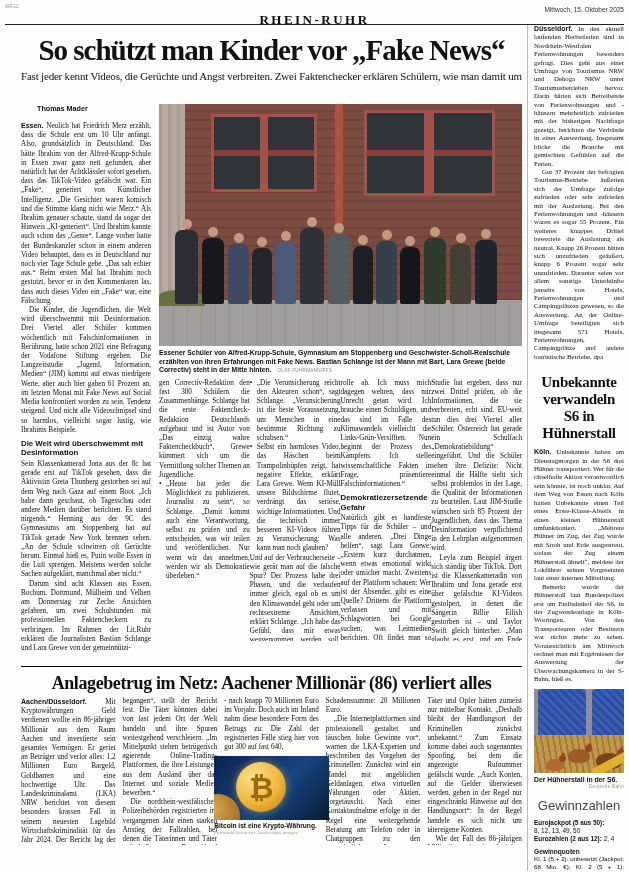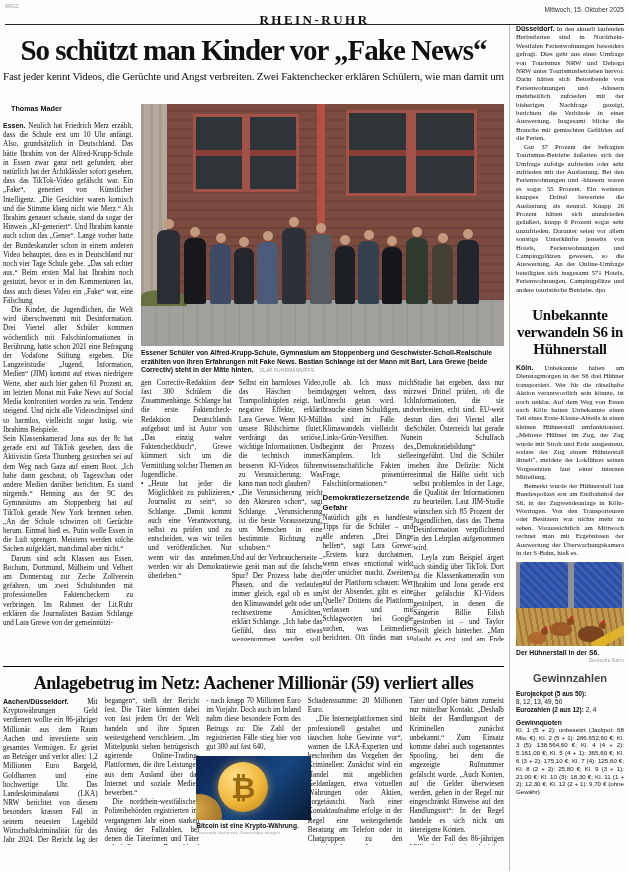--- a/index.html
+++ b/index.html
@@ -6,32 +6,32 @@
   .page{position:relative;width:629px;height:872px;background:#fdfdfc;color:#111;
         font-family:"Liberation Serif",serif;overflow:hidden;box-sizing:border-box;}
   
   .masthead{position:relative;height:24px;border-bottom:1.2px solid #222;margin:0 5px;}
   .edition{position:absolute;left:0;top:4px;font:4.5px "Liberation Sans",sans-serif;color:#999;}
   .section-title{position:absolute;left:0;right:0;top:12px;text-align:center;
         font:bold 13px "Liberation Serif",serif;letter-spacing:2.5px;}
   .page-date{position:absolute;right:0;top:6px;font:6.5px "Liberation Sans",sans-serif;color:#333;}
   
   .content{display:flex;height:846px;}
-  .left-region{width:501px;padding-left:3px;overflow:hidden;}
+  .left-region{width:501px;padding-left:21px;overflow:hidden;}
   .sidebar{flex:1;border-left:1px solid #bbb;margin-left:5px;padding:0 5px 0 6px;overflow:hidden;}
   
   .main-headline{margin:9px 0 3px;text-align:center;font-weight:600;font-size:29px;
         letter-spacing:-1px;white-space:nowrap;}
   .main-subhead{margin:0 0 22px;text-align:center;font-size:11px;letter-spacing:-0.2px;white-space:nowrap;}
   .main-body{display:flex;height:556px;overflow:hidden;}
   .col1{flex:0 0 130px;margin-right:8px;}
   .photo-area{flex:1;min-width:0;}
   p.body, li{font-size:7.2px;line-height:9.2px;text-align:justify;margin:0;hyphens:auto;}
   p.ind{text-indent:8px;}
-  .byline{font:bold 7.2px "Liberation Sans",sans-serif;margin:0 8px 8px;}
+  .byline{font:bold 7.2px "Liberation Sans",sans-serif;margin:0 16px 8px;}
   .lead{font-family:"Liberation Sans",sans-serif;font-size:7px;}
   .crosshead{font:bold 7.8px/9.5px "Liberation Sans",sans-serif;margin:4px 0 2px;}
   ul.bullets{margin:0;padding:0;list-style:none;}
   ul.bullets li{padding-left:7px;}
   ul.bullets li::before{content:"•";display:inline-block;width:7px;margin-left:-7px;}
   
   .group-photo{position:relative;height:242px;background:#7c4b40;overflow:hidden;
       background-image:repeating-linear-gradient(0deg,rgba(0,0,0,.10) 0 2px,transparent 2px 9px);}
   .pillar{position:absolute;left:0;top:0;bottom:0;width:26px;background:#b5a89e;
       background-image:repeating-linear-gradient(90deg,rgba(0,0,0,.08) 0 3px,transparent 3px 9px);}
@@ -89,21 +89,21 @@
       border-radius:50%;background:#8a4a1e;}
   .chicken::after{content:"";position:absolute;top:-6px;right:-1px;width:3px;height:3px;
       border-radius:50%;background:#c23;}
   .handle{position:absolute;right:-6px;bottom:4px;width:40px;height:9px;background:#e0b12a;
       transform:rotate(-28deg);border-radius:3px;}
   .chicken-caption{margin-top:3px;font:bold 6.8px/8.4px "Liberation Sans",sans-serif;}
   .chicken-credit{display:block;text-align:right;font:4.6px "Liberation Sans",sans-serif;
       font-weight:normal;color:#999;letter-spacing:.3px;}
   
   .lotto{margin-top:9px;font-family:"Liberation Sans",sans-serif;}
-  .lotto-title{text-align:center;font-weight:bold;font-size:11px;color:#444;margin:4px 0 6px;}
+  .lotto-title{text-align:center;font-weight:normal;font-size:13px;color:#444;margin:4px 0 6px;}
   .lotto-line{font-size:6.4px;line-height:8px;}
   .lotto-label{font-weight:bold;}
   .lotto-sub{font-weight:bold;font-size:6.6px;margin-top:5px;}
   .lotto-text{font-size:6.2px;line-height:7.8px;text-align:justify;}
 </style>
 </head>
 <body>
 
 <div class="page">
 
@@ -119,22 +119,23 @@
 
       <section>
         <h1 class="main-headline">So schützt man Kinder vor „Fake News“</h1>
         <p class="main-subhead">Fast jeder kennt Videos, die Gerüchte und Angst verbreiten. Zwei Faktenchecker erklären Schülern, wie man damit umgeht</p>
 
         <div class="main-body">
           <div class="col1">
             <p class="byline">Thomas Mader</p>
             <p class="body"><b class="lead">Essen.</b> <span>Neulich hat Friedrich Merz erzählt, dass die Schule erst um 10 Uhr anfängt. Also, grundsätzlich in Deutschland. Das hätte Ibrahim von der Alfred-Krupp-Schule in Essen zwar ganz nett gefunden, aber natürlich hat der Achtklässler sofort gesehen, dass das TikTok-Video gefälscht war. Ein „Fake“, generiert von Künstlicher Intelligenz. „Die Gesichter waren komisch und die Stimme klang nicht wie Merz.“ Als Ibrahim genauer schaute, stand da sogar der Hinweis „KI-generiert“. Und Ibrahim kannte auch schon das „Genre“. Lange vorher hatte der Bundeskanzler schon in einem anderen Video behauptet, dass es in Deutschland nur noch vier Tage Schule gebe. „Das sah echter aus.“ Beim ersten Mal hat Ibrahim noch gestutzt, bevor er in den Kommentaren las, dass auch dieses Video ein „Fake“ war, eine Fälschung</span></p>
             <p class="body ind">Die Kinder, die Jugendlichen, die Welt wird überschwemmt mit Desinformation. Drei Viertel aller Schüler kommen wöchentlich mit Falschinformationen in Berührung, hatte schon 2021 eine Befragung der Vodafone Stiftung ergeben. Die Langzeitstudie „Jugend, Information, Medien“ (JIM) kommt auf etwas niedrigere Werte, aber auch hier gaben 61 Prozent an, im letzten Monat mit Fake News auf Social Media konfrontiert worden zu sein. Tendenz steigend. Und nicht alle Videoschnipsel sind so harmlos, vielleicht sogar lustig, wie Ibrahims Beispiele.</p>
+            <h3 class="crosshead">Die Welt wird überschwemmt mit Desinformation</h3>
             <p class="body">Sein Klassenkamerad Jona aus der 8c hat gerade erst auf TikTok gesehen, dass die Aktivistin Greta Thunberg gestorben sei auf dem Weg nach Gaza auf einem Boot. „Ich habe dann geschaut, ob Tagesschau oder andere Medien darüber berichten. Es stand nirgends.“ Henning aus der 9C des Gymnasiums am Stoppenberg hat auf TikTok gerade New York brennen sehen. „An der Schule schwirren oft Gerüchte herum. Einmal hieß es, Putin wolle Essen in die Luft sprengen. Meistens werden solche Sachen aufgeklärt, manchmal aber nicht.“</p>
-            <p class="body ind">Darum sind acht Klassen aus Essen, Bochum, Dortmund, Mülheim und Velbert am Donnerstag zur Zeche Zollverein gefahren, um zwei Schulstunden mit professionellen Faktencheckern zu verbringen. Im Rahmen der Lit.Ruhr erklären die Journalisten Bastian Schlange und Lara Grewe von der gemeinnützi-</p>
+            <p class="body ind">Darum sind acht Klassen aus Essen, Bochum, Dortmund, Mülheim und Velbert am Donnerstag zur Zeche Ansichten gefahren, um zwei Schulstunden mit professionellen Faktencheckern zu verbringen. Im Rahmen der Lit.Ruhr erklären die Journalisten Bastian Schlange und Lara Grewe von der gemeinnützi-</p>
           </div>
 
           <div class="photo-area">
 
             <div class="group-photo">
               <div class="pillar"></div>
               <div class="window win-l"></div>
               <div class="window win-r"></div>
               <div class="steel"></div>
               <div class="pavement"></div>
@@ -161,42 +162,42 @@
             <div class="cols4">
               <div class="col">
                 <p class="body">gen Correctiv-Redaktion den fast 300 Schülern die Zusammenhänge. Schlange hat die erste Faktencheck-Redaktion Deutschlands aufgebaut und ist Autor von „Das einzig wahre Faktencheckbuch“, Grewe kümmert sich um die Vermittlung solcher Themen an Jugendliche.</p>
                 <ul class="bullets">
                   <li>„Heute hat jeder die Möglichkeit zu publizieren, Journalist zu sein“, so Schlange. „Damit kommt auch eine Verantwortung, selbst zu prüfen und zu entscheiden, was wir teilen und veröffentlichen. Nur wenn wir das annehmen, werden wir als Demokratie überleben.“</li>
 
                 </ul>
               </div>
               <div class="col">
                 <ul class="bullets">
+                  <li>„Die Verunsicherung reicht den Akteuren schon“, sagt Schlange. „Verunsicherung ist die beste Voraussetzung, um Menschen in eine bestimmte Richtung zu schubsen.“</li>
                   <li>Selbst ein harmloses Video, das Häschen beim Trampolinhüpfen zeigt, hat negative Effekte, erklärt Lara Grewe. Wenn KI-Müll unsere Bildschirme flutet, verdrängt das seriöse, wichtige Informationen. Und die technisch immer besseren KI-Videos führen zu Verunsicherung: Was kann man noch glauben?</li>
-                  <li>„Die Verunsicherung reicht den Akteuren schon“, sagt Schlange. „Verunsicherung ist die beste Voraussetzung, um Menschen in eine bestimmte Richtung zu schubsen.“</li>
                 </ul>
                 <p class="body">Und auf der Verbraucherseite – wie gerät man auf die falsche Spur? Der Prozess habe drei Phasen, und die verlaufen immer gleich, egal ob es um den Klimawandel geht oder um rechtsextreme Ansichten, erklärt Schlange. „Ich habe das Gefühl, dass mir etwas weggenommen werden soll, das Auto, das Fleischessen ... ich baue mir eine Opferrolle auf. Daraus leite ich eine Widerspruchs-</p>
               </div>
               <div class="col">
                 <p class="body">rolle ab. Ich muss mich dagegen wehren, dass mir Unrecht getan wird. Ich brauche einen Schuldigen, und das sind im Falle des Klimawandels vielleicht die Links-Grün-Versifften. Nun beginnt der Prozess des Kämpfens. Ich stelle wissenschaftliche Fakten in Frage, präsentiere Falschinformationen.“</p>
                 <h3 class="crosshead">Demokratiezersetzende Gefahr</h3>
                 <p class="body">Natürlich gibt es handfeste Tipps für die Schüler – und alle anderen. „Drei Dinge helfen“, sagt Lara Grewe: „Erstens kurz durchatmen, wenn etwas emotional wirkt oder unsicher macht. Zweitens auf der Plattform schauen: Wer ist der Absender, gibt es eine Quelle? Drittens die Plattform verlassen und mit Schlagworten bei Google suchen, was Leitmedien berichten. Oft findet man so schnell eine Antwort.“</p>
 
               </div>
               <div class="col">
                 <p class="body">Studie hat ergeben, dass nur zwei Drittel prüfen, ob die Informationen, die sie verbreiten, echt sind. EU-weit tun dies drei Viertel aller Schüler. Österreich hat gerade ein Schulfach „Demokratiebildung“ eingeführt. Und die Schüler sehen ihre Defizite: Nicht einmal die Hälfte sieht sich selbst problemlos in der Lage, die Qualität der Informationen zu beurteilen. Laut JIM-Studie wünschen sich 85 Prozent der Jugendlichen, dass das Thema Desinformation verpflichtend in den Lehrplan aufgenommen wird.</p>
                 <p class="body ind">Leyla zum Beispiel ärgert sich ständig über TikTok. Dort ist die Klassenkameradin von Ibrahim und Jona gerade erst über gefälschte KI-Videos gestolpert, in denen die Sängerin Billie Eilish gestorben ist – und Taylor Swift gleich hinterher. „Man glaubt es erst, und am Ende stimmt es nicht.“ Die Achtklässlerin sucht inzwischen regelmäßig nach Belegen für solche Behauptungen. „Aber es ist ein Problem, weil KI immer besser wird. Und manchmal nimmt es mir den Spaß. Aber es gibt auch lustige KI-Videos, die niemanden verletzen.“</p>
               </div>
             </div>
           </div>
         </div>
       </section>
 
       <section class="bottom-article">
-        <h2 class="bottom-headline">Anlagebetrug im Netz: Aachener Millionär (59) verliert alles</h2>
+        <h2 class="bottom-headline">Anlagebetrug im Netz: Aachener Millionär (86) verliert alles</h2>
         <div class="cols5">
           <div class="col">
             <p class="body"><b class="lead">Aachen/Düsseldorf.</b> <span>Mit Kryptowährungen Geld verdienen wollte ein 86-jähriger Millionär aus dem Raum Aachen und investierte sein gesamtes Vermögen. Er geriet an Betrüger und verlor alles: 1,2 Millionen Euro Bargeld, Goldbarren und eine hochwertige Uhr. Das Landeskriminalamt (LKA) NRW berichtet von diesem besonders krassen Fall in seinem neuesten Lagebild Wirtschaftskriminalität für das Jahr 2024. Der Bericht lag der Deutschen Presse-Agentur dpa vorab vor.</span></p>
 
           </div>
           <div class="col">
             <p class="body">begangen“, stellt der Bericht fest. Die Täter könnten dabei von fast jedem Ort der Welt handeln und ihre Spuren weitestgehend verschleiern. „Im Mittelpunkt stehen betrügerisch agierende Online-Trading-Plattformen, die ihre Leistungen aus dem Ausland über das Internet und soziale Medien bewerben.“</p>
             <p class="body ind">Die nordrhein-westfälischen Polizeibehörden registrierten im vergangenen Jahr einen starken Anstieg der Fallzahlen, bei denen die Täterinnen und Täter außerhalb von Deutschland saßen. Fast 2900 sogenannte Auslandstaten und damit rund 900 mehr als 2023 wurden erfasst. Der entstandene Schaden belief sich auf über 90 Millionen Euro</p>
           </div>
           <div class="col">

